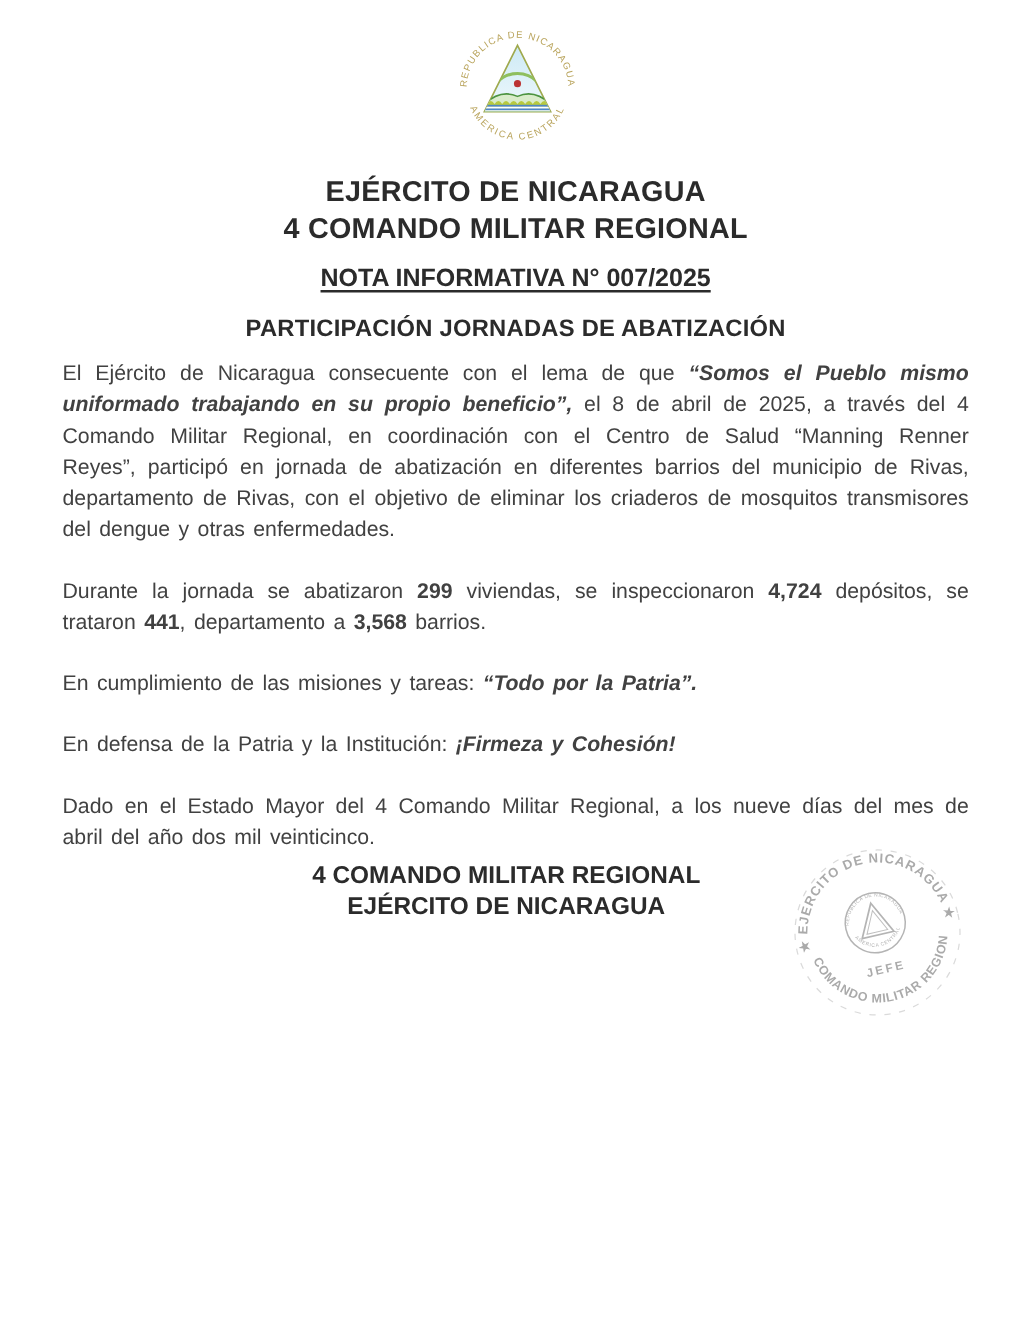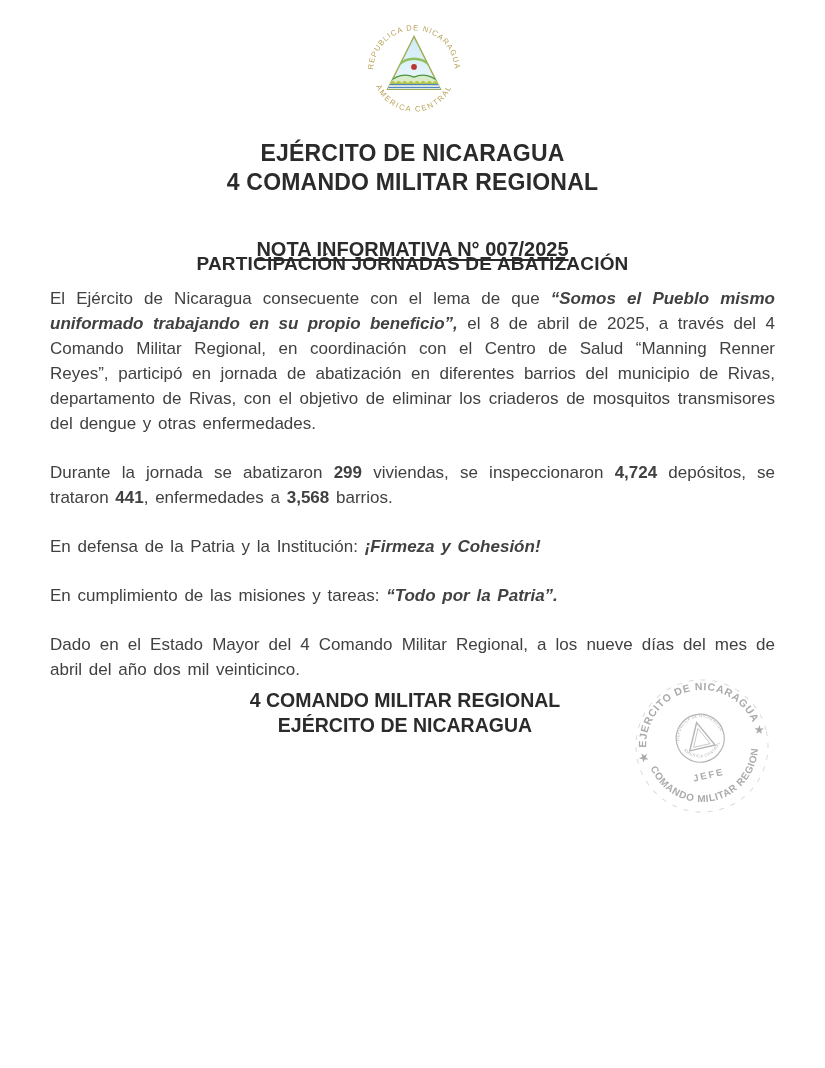--- a/index.html
+++ b/index.html
@@ -31,21 +31,20 @@
     color: #2b2b2b;
     letter-spacing: 0.2px;
   }
   .note-title {
     position: absolute;
     left: 50px; top: 212px; width: 725px;
     text-align: center;
     font-weight: bold;
     font-size: 20px;
     color: #2b2b2b;
-    margin-top: 26px;
   }
   .note-title span {
     text-decoration: underline;
     text-underline-offset: 3px;
     text-decoration-thickness: 2px;
   }
   .subject-title {
     position: absolute;
     left: 50px; top: 253px; width: 725px;
     text-align: center;
@@ -133,23 +132,23 @@
   </div>
 
   <div class="note-title">
     <span>NOTA INFORMATIVA N° 007/2025</span>
   </div>
 
   <div class="subject-title">PARTICIPACIÓN JORNADAS DE ABATIZACIÓN</div>
 
   <div class="body-text">
     <p><span>El Ejército de Nicaragua consecuente con el lema de que </span><span class="seg-b seg-i">“Somos el Pueblo mismo uniformado trabajando en su propio beneficio”,</span><span> el 8 de abril de 2025, a través del 4 Comando Militar Regional, en coordinación con el Centro de Salud “Manning Renner Reyes”, participó en jornada de abatización en diferentes barrios del municipio de Rivas, departamento de Rivas, con el objetivo de eliminar los criaderos de mosquitos transmisores del dengue y otras enfermedades.</span></p>
-    <p><span>Durante la jornada se abatizaron </span><span class="seg-b">299</span><span> viviendas, se inspeccionaron </span><span class="seg-b">4,724</span><span> depósitos, se trataron </span><span class="seg-b">441</span><span>, enfermedades a </span><span class="seg-b">3,568</span><span> barrios.</span></p>
+    <p><span>Durante la jornada se abatizaron </span><span class="seg-b">299</span><span> viviendas, se inspeccionaron </span><span class="seg-b">4,724</span><span> depósitos, se trataron </span><span class="seg-b">441</span><span>, departamento a </span><span class="seg-b">3,568</span><span> barrios.</span></p>
+    <p><span>En cumplimiento de las misiones y tareas: </span><span class="seg-b seg-i">“Todo por la Patria”.</span></p>
     <p><span>En defensa de la Patria y la Institución: </span><span class="seg-b seg-i">¡Firmeza y Cohesión!</span></p>
-    <p><span>En cumplimiento de las misiones y tareas: </span><span class="seg-b seg-i">“Todo por la Patria”.</span></p>
     <p><span>Dado en el Estado Mayor del 4 Comando Militar Regional, a los nueve días del mes de abril del año dos mil veinticinco.</span></p>
   </div>
 
   <div class="signature-block">
     <div>4 COMANDO MILITAR REGIONAL</div>
     <div>EJÉRCITO DE NICARAGUA</div>
   </div>
 
   <svg class="seal" viewBox="0 0 142 142">
     <defs>

